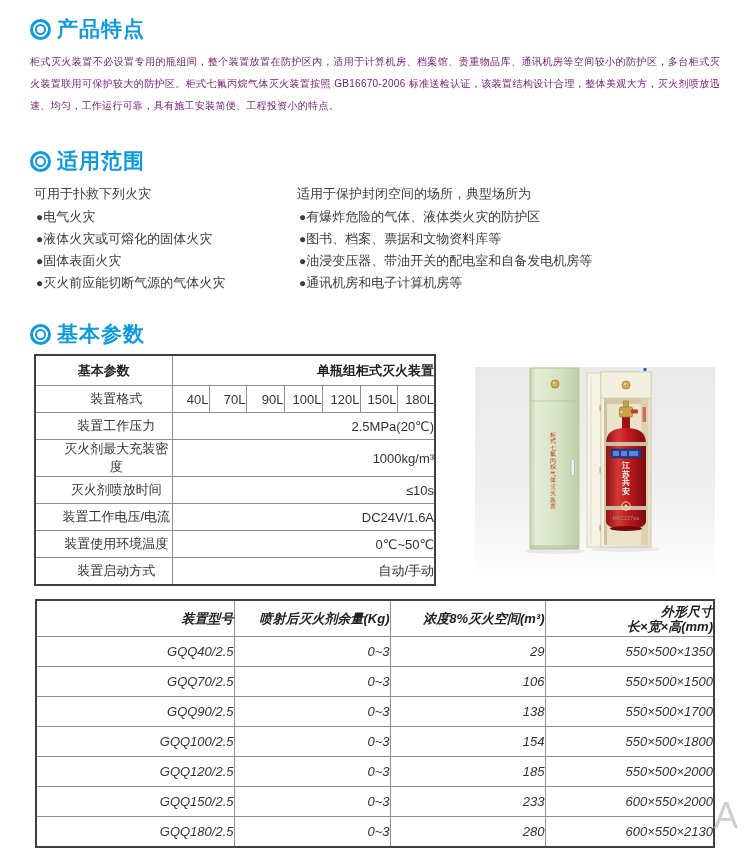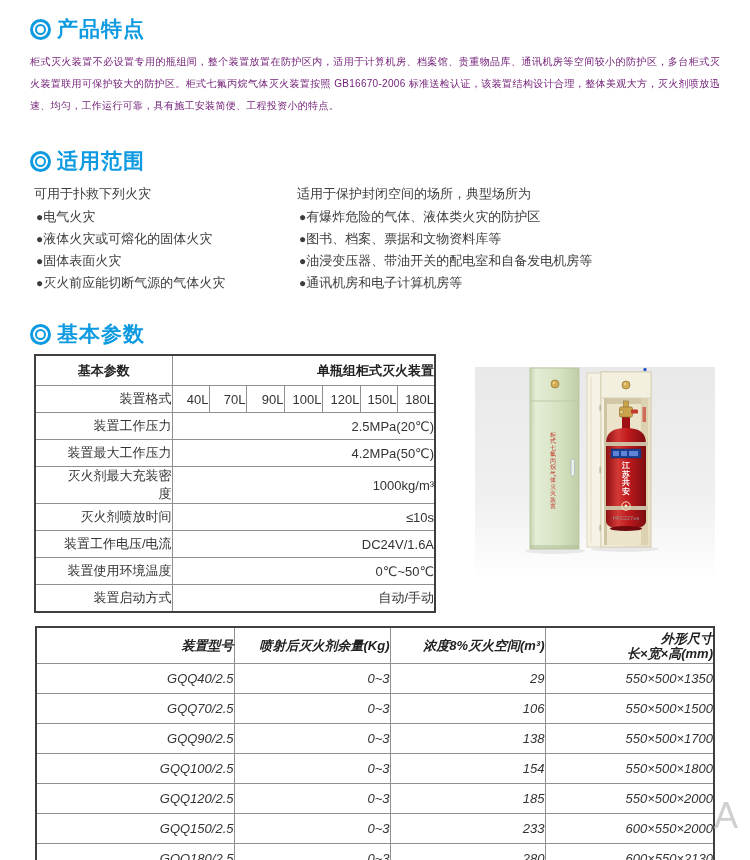--- a/index.html
+++ b/index.html
@@ -32,21 +32,21 @@
 
   
   .content-row{display:flex;gap:39px;margin-top:6px;padding-left:34px;align-items:flex-start;}
 
   table{border-collapse:collapse;table-layout:fixed;}
   table.t1{width:400px;border:2px solid #3f3f3f;}
   table.t2{width:678px;border:2px solid #3f3f3f;margin:13px 0 0 35px;}
   .t1 td,.t2 td{border:1px solid #8f8f8f;font-size:13px;color:#333;text-align:right;vertical-align:middle;padding:0;}
   .t1 td{height:26px;}
   .t1 tr.hrow td{height:29px;font-weight:bold;color:#222;}
-  .t1 td.lab{text-align:right;padding-left:25px;}
+  .t1 td.lab{text-align:center;padding-left:25px;}
   .t1 tr.hrow td.lab{text-align:center;padding-left:0;}
   .t2 tr.hrow td{height:35px;font-weight:bold;color:#222;line-height:15px;}
   .t2 td{height:29px;font-style:italic;}
   .hdr2{display:block;}
 
   
   .figure{margin-top:13px;flex:0 0 auto;}
 
   
   .watermark{
@@ -124,24 +124,20 @@
             <td>70L</td>
             <td>90L</td>
             <td>100L</td>
             <td>120L</td>
             <td>150L</td>
             <td>180L</td>
           </tr>
           <tr>
             <td class="lab">装置工作压力</td>
             <td colspan="7">2.5MPa(20℃)</td>
-          </tr>
-          <tr>
-            <td class="lab">装置最大工作压力</td>
-            <td colspan="7">4.2MPa(50℃)</td>
           </tr>
           <tr>
             <td class="lab">灭火剂最大充装密度</td>
             <td colspan="7">1000kg/m³</td>
           </tr>
           <tr>
             <td class="lab">灭火剂喷放时间</td>
             <td colspan="7">≤10s</td>
           </tr>
           <tr>

